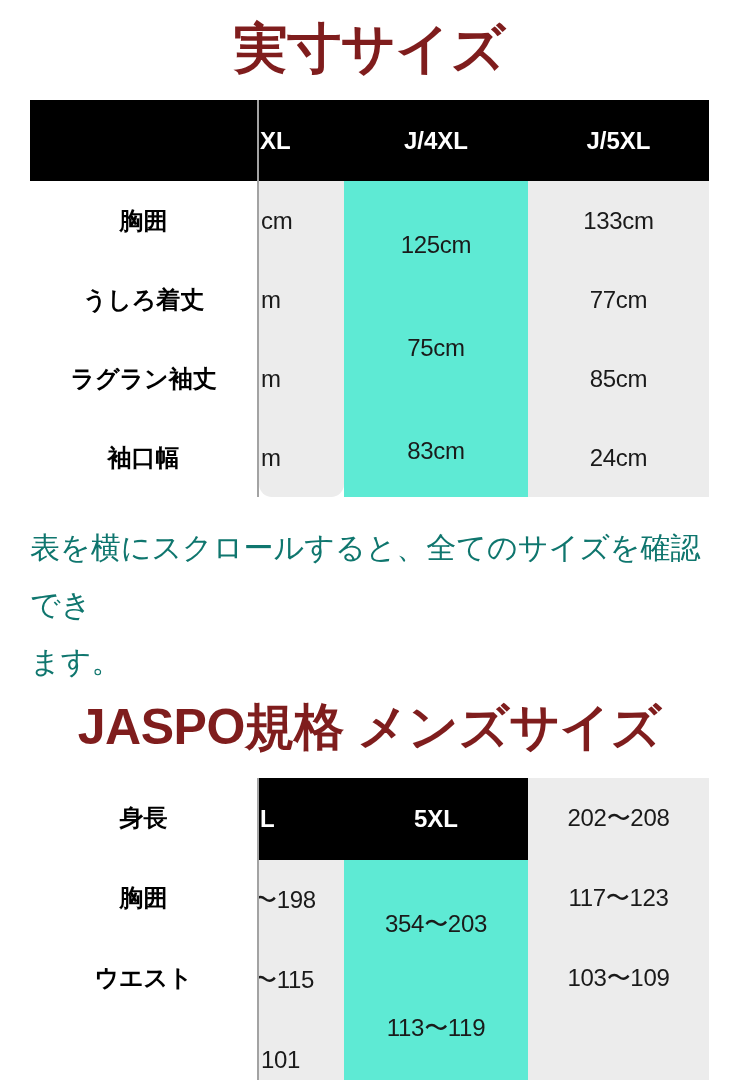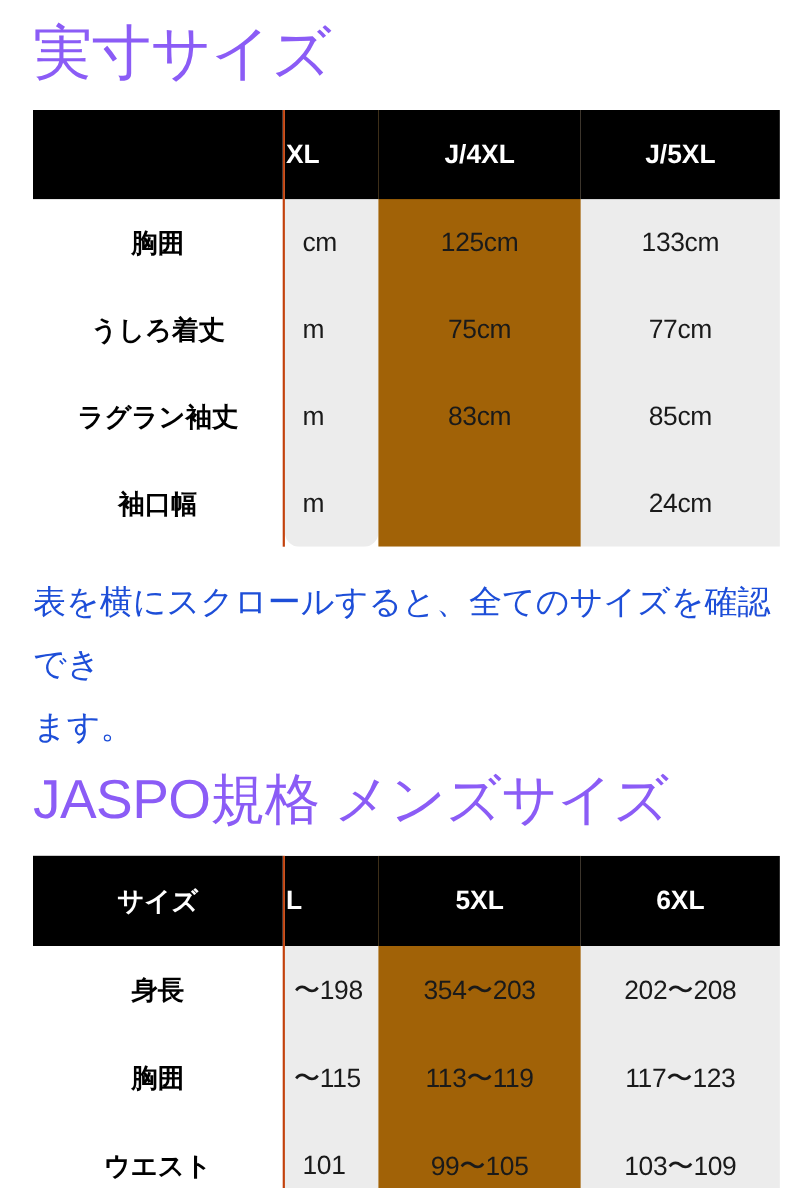--- a/index.html
+++ b/index.html
@@ -4,70 +4,71 @@
 <style>
   * { margin:0; padding:0; box-sizing:border-box; }
   html,body { width:738px; height:1080px; background:#ffffff; overflow:hidden; }
   body {
     font-family:"Liberation Sans","DejaVu Sans",sans-serif;
     color:#1a1a1a;
     padding:0 29px 0 30px;
   }
 
   .section-title {
-    font-weight:400;
-    color:#8b5cf6;
+    font-weight:700;
+    color:#7f1d1d;
     letter-spacing:-0.5px;
+    text-align:center;
   }
   #title1 { font-size:54px; line-height:68px; margin-top:14px; }
   #title2 { font-size:50px; line-height:62px; margin-top:6px; }
 
   
   .size-table { display:flex; width:679px; }
   .t1 { margin-top:18px; --hh:81px; --rh:79px; }
   .t2 { margin-top:20px; --hh:82px; --rh:80px; }
 
   .label-col {
     width:229px; flex:0 0 229px;
-    border-right:2px solid #c2410c;
+    border-right:2px solid #a3a3a3;
     background:#fff;
   }
   .scroll-area { flex:1; overflow:hidden; display:flex; }
   .col  { display:flex; flex-direction:column; }
   .colA { width:85px;  flex:0 0 85px;border-radius:13px; }
   .colB { width:184px; flex:0 0 184px; }
   .colC { width:181px; flex:0 0 181px; }
   .stripe { background:#ececec; }
-  .col.colB { background:#a16207; }
+  .col.colB { background:#5eead4;gap:24px; }
 
   .cell {
     height:var(--rh);
     display:flex; align-items:center; justify-content:center;
     font-size:24px;
     overflow:hidden;
   }
   .cell.head {
     height:var(--hh);
     background:#000;
     color:#fff;
     font-weight:bold;
   }
   .cell.label { font-weight:bold; color:#000; }
   .cell.val   { font-weight:normal; color:#1a1a1a; letter-spacing:-0.3px; }
 
   
-  .colA .cell { justify-content:flex-start; padding-left:16px; }
+  .colA .cell { justify-content:flex-start; padding-left:2px; }
   .colA .cell.head { padding-left:1px; }
   .clip span { margin-left:-8px; display:inline-block; white-space:nowrap; }
 
   .scroll-hint {
     margin-top:22px;
     font-size:30px;
     line-height:57px;
-    color:#1d4ed8;
+    color:#0f766e;
   }
 </style>
 </head>
 <body>
 
 <section>
   <h1 id="title1" class="section-title">実寸サイズ</h1>
 
   <div class="size-table t1">
     <div class="label-col">
@@ -105,21 +106,20 @@
   </div>
 
   <p class="scroll-hint"><span>表を横にスクロールすると、全てのサイズを確認でき</span><br><span>ます。</span></p>
 </section>
 
 <section>
   <h2 id="title2" class="section-title">JASPO規格 メンズサイズ</h2>
 
   <div class="size-table t2">
     <div class="label-col">
-      <div class="cell head">サイズ</div>
       <div class="cell label">身長</div>
       <div class="cell label">胸囲</div>
       <div class="cell label">ウエスト</div>
     </div>
 
     <div class="scroll-area">
       <div class="col colA stripe">
         <div class="cell head">L</div>
         <div class="cell val clip">
             <span>〜198</span>
@@ -131,20 +131,19 @@
       </div>
 
       <div class="col colB">
         <div class="cell head">5XL</div>
         <div class="cell val">354〜203</div>
         <div class="cell val">113〜119</div>
         <div class="cell val">99〜105</div>
       </div>
 
       <div class="col colC stripe">
-        <div class="cell head">6XL</div>
         <div class="cell val">202〜208</div>
         <div class="cell val">117〜123</div>
         <div class="cell val">103〜109</div>
       </div>
     </div>
   </div>
 </section>
 
 </body></html>

